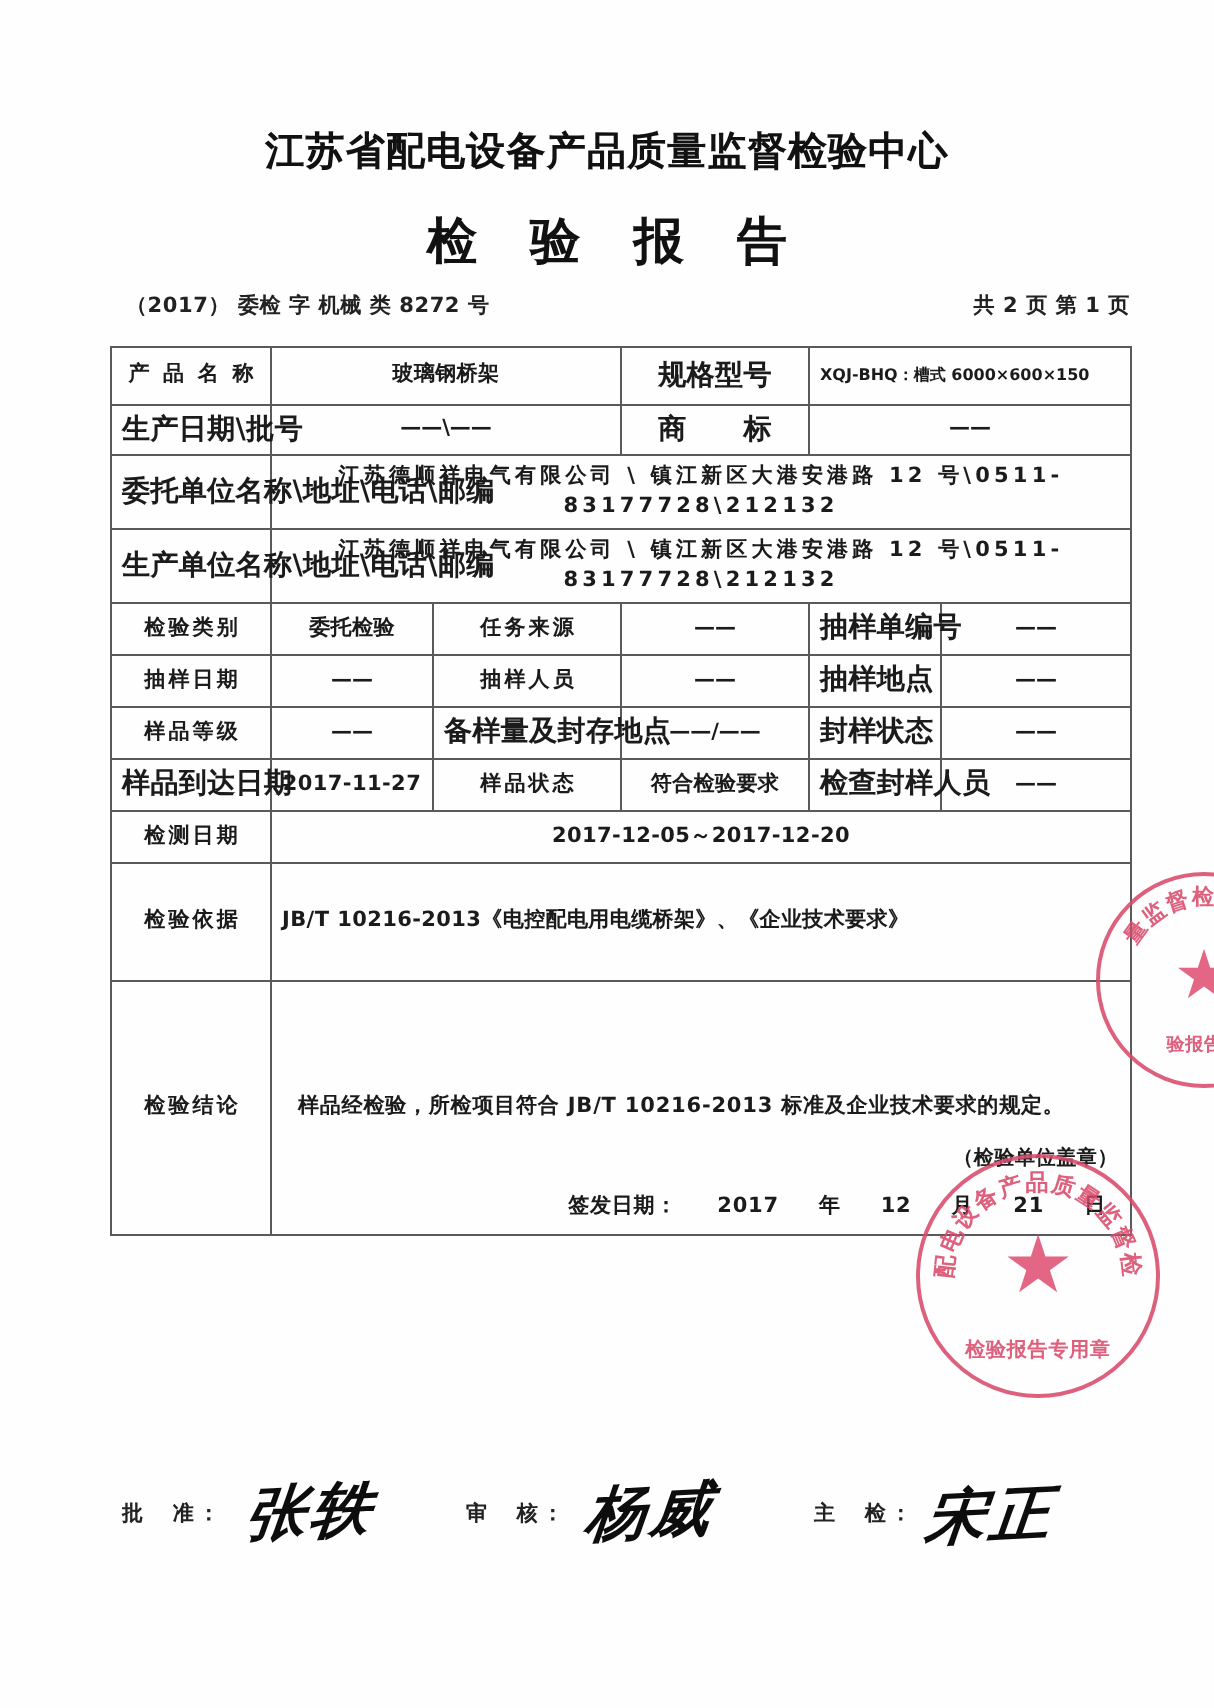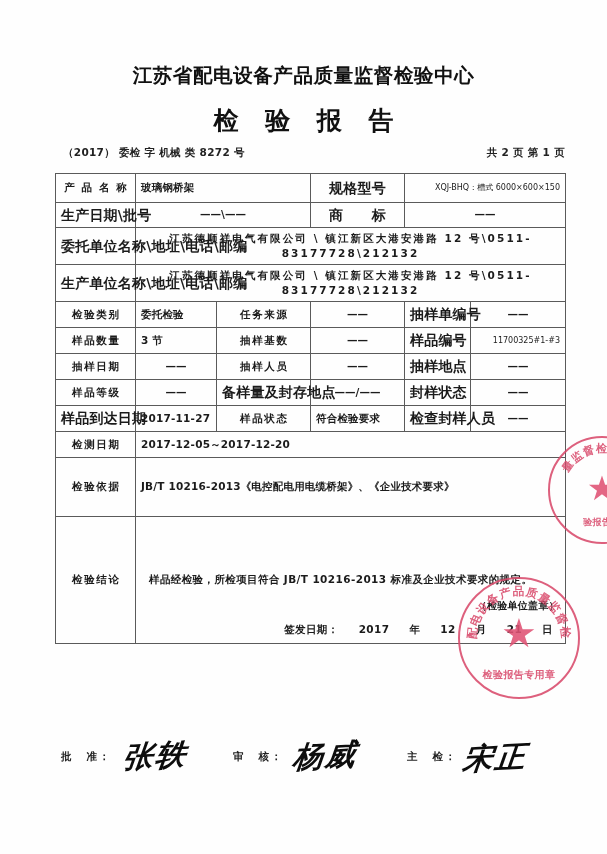--- a/index.html
+++ b/index.html
@@ -93,39 +93,40 @@
     white-space: nowrap;
   }
   .lbl-tight {
     text-align: center;
     font-weight: 700;
     letter-spacing: 0.2px;
     font-size: 14px;
     white-space: nowrap;
   }
   .val {
+    text-align: center;
     font-weight: 600;
     letter-spacing: 0.2px;
   }
   .val-left {
     text-align: left;
     font-weight: 600;
     letter-spacing: 0.2px;
     padding-left: 8px;
   }
   .val-wide {
     text-align: center;
     font-weight: 600;
     letter-spacing: 2.1px;
     padding-left: 8px;
     line-height: 1.5;
   }
   .val-sm {
-    text-align: right;
-    font-weight: 400;
+    text-align: left;
+    font-weight: 700;
     font-size: 8px;
     letter-spacing: 0;
   }
   .dash {
     text-align: center;
     font-weight: 600;
     letter-spacing: 0;
   }
   .top-align { vertical-align: top; padding-top: 7px; }
 
@@ -292,28 +293,20 @@
       </tr>
       <tr style="height:26px">
         <td class="lbl">检验类别</td>
         <td class="val">委托检验</td>
         <td class="lbl">任务来源</td>
         <td class="dash">——</td>
         <td class="lbl-tight">抽样单编号</td>
         <td class="dash">——</td>
       </tr>
       <tr style="height:26px">
-        <td class="lbl">样品数量</td>
-        <td class="val">3 节</td>
-        <td class="lbl">抽样基数</td>
-        <td class="dash">——</td>
-        <td class="lbl-tight">样品编号</td>
-        <td class="val-sm">11700325#1-#3</td>
-      </tr>
-      <tr style="height:26px">
         <td class="lbl">抽样日期</td>
         <td class="dash">——</td>
         <td class="lbl">抽样人员</td>
         <td class="dash">——</td>
         <td class="lbl-tight">抽样地点</td>
         <td class="dash">——</td>
       </tr>
       <tr style="height:26px">
         <td class="lbl">样品等级</td>
         <td class="dash">——</td>

